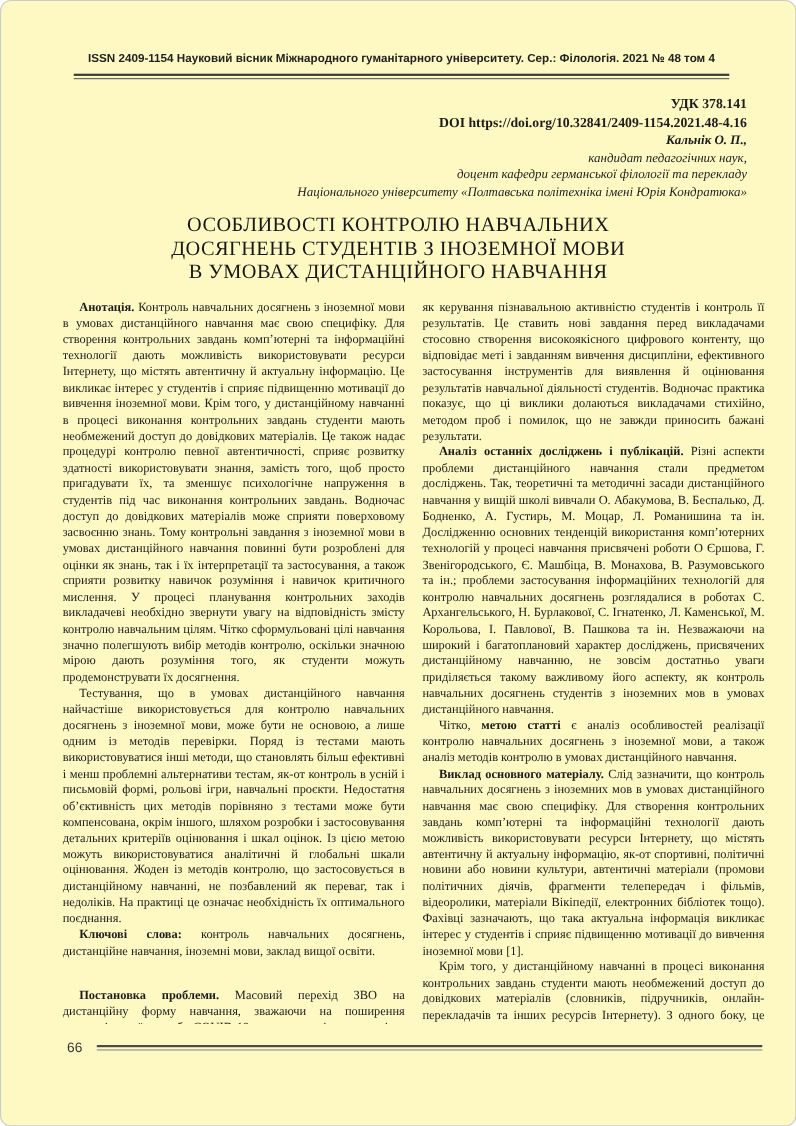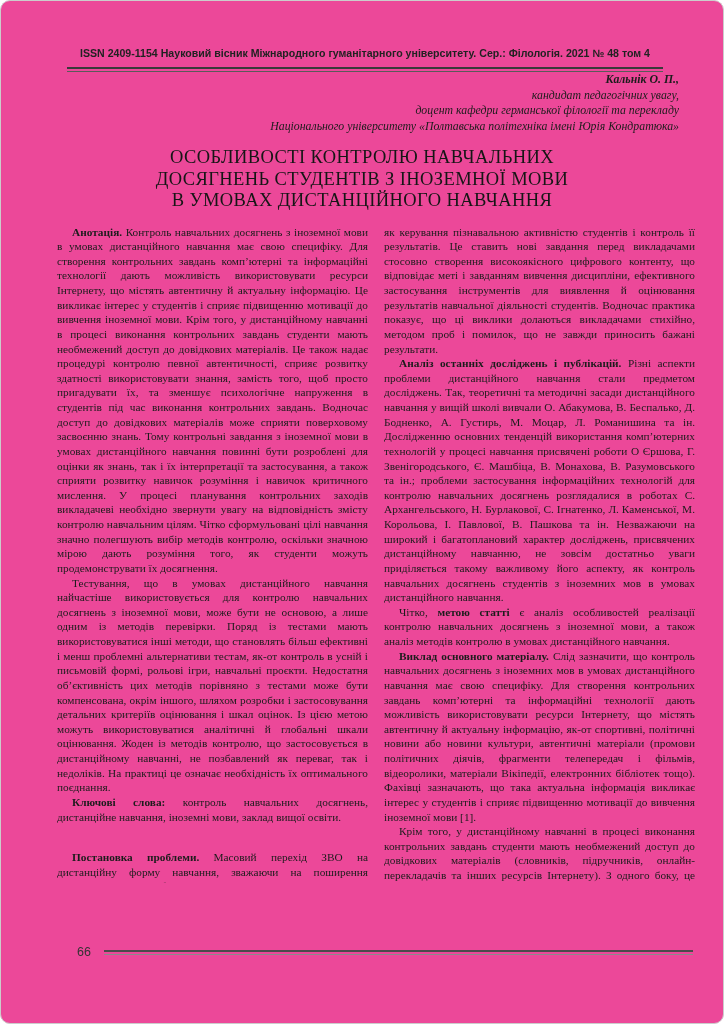--- a/index.html
+++ b/index.html
@@ -1,19 +1,19 @@
 <!DOCTYPE html>
 <html lang="uk"><head>
 <meta charset="utf-8">
 <style>
   html,body{margin:0;padding:0;background:#ffffff;}
   .page{
     position:relative;
     width:724px;height:1024px;
-    background:#ec4899;
+    background:#fef9c3;
     border:1px solid #cccccc;
     border-radius:10px;
     box-sizing:border-box;
     overflow:hidden;
     font-family:"Liberation Serif", serif;
     color:#1c1c1c;
   }
   
   .journal-head{
     margin:46px 60px 0 66px;
@@ -70,21 +70,21 @@
     line-height:14.62px;
     text-align:justify;
   }
   .col p{margin:0;}
   .col p.indent{text-indent:15px;}
   .col p.section-gap{margin-top:26px;}
   .lead{font-weight:bold;}
   
   .footer{
     position:absolute;
-    left:76px;right:30px;top:944px;
+    left:60px;right:30px;top:944px;
     display:flex;
     align-items:center;
   }
   .page-number{
     font-family:"Liberation Sans", sans-serif;
     font-size:12.5px;
     color:#333;
     margin-right:13px;
   }
   .footer-rule{flex:1 1 auto;}
@@ -95,24 +95,28 @@
 <body>
 
 <div class="page">
 
   <div class="journal-head">ISSN 2409-1154 Науковий вісник Міжнародного гуманітарного університету. Сер.: Філологія. 2021 № 48 том 4</div>
   <div class="rule">
     <div class="thick"></div>
     <div class="thin"></div>
   </div>
 
+  <div class="meta">
+    <div>УДК 378.141</div>
+    <div>DOI https://doi.org/10.32841/2409-1154.2021.48-4.16</div>
+  </div>
 
   <div class="authors">
     <div class="name">Кальнік О. П.,</div>
-    <div>кандидат педагогічних увагу,</div>
+    <div>кандидат педагогічних наук,</div>
     <div>доцент кафедри германської філології та перекладу</div>
     <div>Національного університету «Полтавська політехніка імені Юрія Кондратюка»</div>
   </div>
 
   <div class="title">
     <div>ОСОБЛИВОСТІ КОНТРОЛЮ НАВЧАЛЬНИХ</div>
     <div>ДОСЯГНЕНЬ СТУДЕНТІВ З ІНОЗЕМНОЇ МОВИ</div>
     <div>В УМОВАХ ДИСТАНЦІЙНОГО НАВЧАННЯ</div>
   </div>
 

